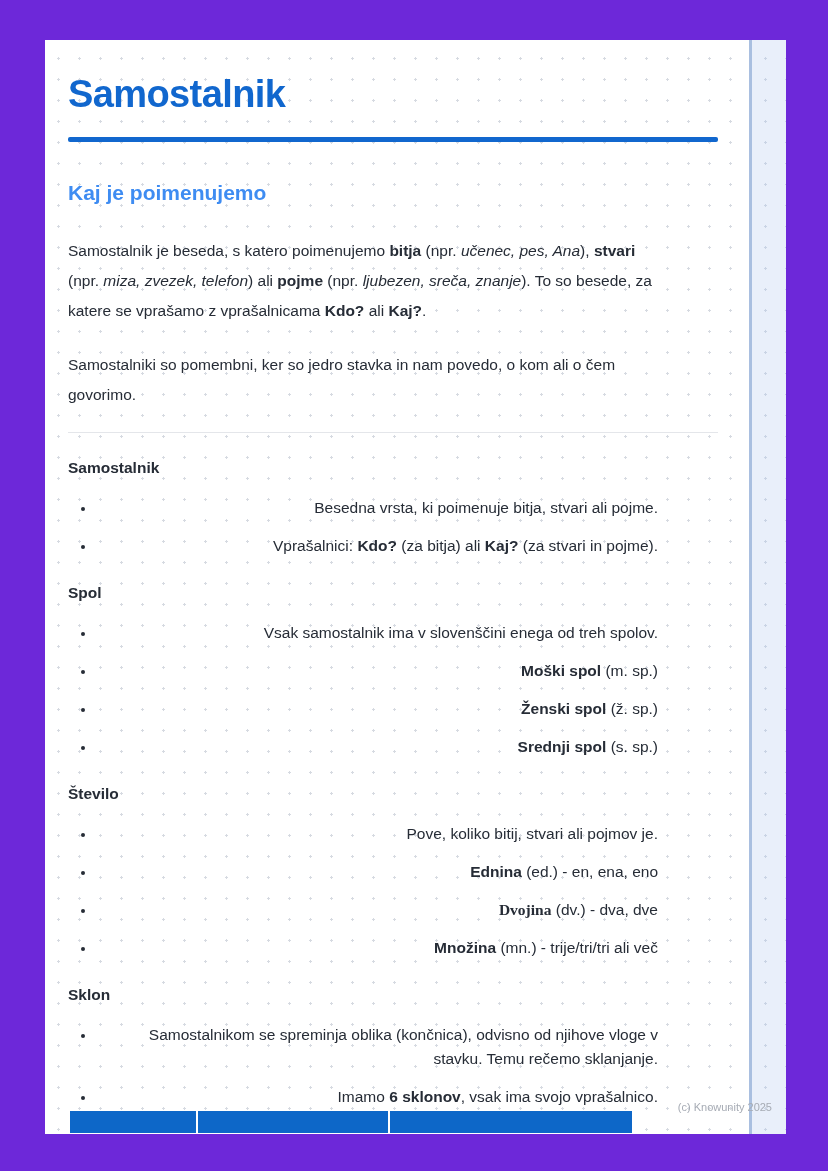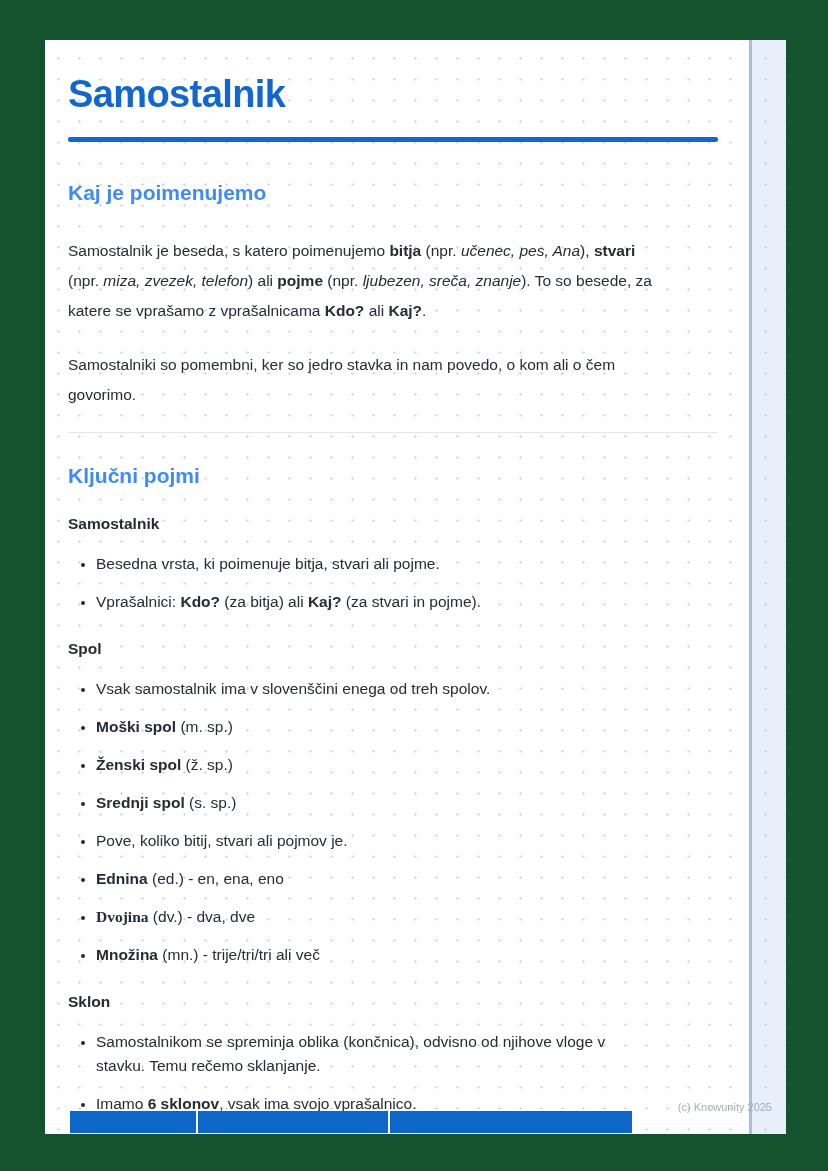--- a/index.html
+++ b/index.html
@@ -1,21 +1,21 @@
 <!DOCTYPE html>
 <html><head>
 <meta charset="utf-8">
 <style>
   * { margin: 0; padding: 0; box-sizing: border-box; }
   html, body { background: #ffffff; }
   .page {
     position: relative;
     width: 828px;
     height: 1171px;
-    background: #14532d;
+    background: #6d28d9;
     overflow: hidden;
     font-family: "Liberation Sans", sans-serif;
     color: #262c36;
   }
   .paper {
     position: absolute;
     left: 45px;
     top: 40px;
     width: 741px;
     height: 1094px;
@@ -85,20 +85,21 @@
     margin-bottom: 17px;
     font-size: 15.5px;
     line-height: 22px;
     font-weight: 700;
     color: #262c36;
   }
   ul.bullet-list {
     margin: 0 0 8px 0;
     padding-left: 28px;
     max-width: 590px;
+    text-align: right;
   }
   ul.bullet-list li {
     margin-bottom: 14px;
     font-size: 15.5px;
     line-height: 24px;
     color: #262c36;
   }
   ul.bullet-list li::marker { color: #262c36; font-size: 14px; }
   .footer-bar {
     position: absolute;
@@ -132,36 +133,36 @@
 
       <h1 class="doc-title">Samostalnik</h1>
       <div class="title-rule"></div>
 
       <h2 class="sec-heading h2-first">Kaj je poimenujemo</h2>
       <p class="body-para"><span>Samostalnik je beseda, s katero poimenujemo </span><span style="font-weight: 700;">bitja</span><span> (npr. </span><span style="font-style: italic;">učenec, pes, Ana</span><span>), </span><span style="font-weight: 700;">stvari</span><span> (npr. </span><span style="font-style: italic;">miza, zvezek, telefon</span><span>) ali </span><span style="font-weight: 700;">pojme</span><span> (npr. </span><span style="font-style: italic;">ljubezen, sreča, znanje</span><span>). To so besede, za katere se vprašamo z vprašalnicama </span><span style="font-weight: 700;">Kdo?</span><span> ali </span><span style="font-weight: 700;">Kaj?</span><span>.</span></p>
       <p class="body-para"><span>Samostalniki so pomembni, ker so jedro stavka in nam povedo, o kom ali o čem govorimo.</span></p>
 
       <hr class="divider">
 
-      <h2 class="sec-heading h2-second">Ključni pojmi</h2>
 
       <h3 class="sub-heading">Samostalnik</h3>
       <ul class="bullet-list">
         <li><span>Besedna vrsta, ki poimenuje bitja, stvari ali pojme.</span></li>
         <li><span>Vprašalnici: </span><span style="font-weight: 700;">Kdo?</span><span> (za bitja) ali </span><span style="font-weight: 700;">Kaj?</span><span> (za stvari in pojme).</span></li>
       </ul>
 
       <h3 class="sub-heading">Spol</h3>
       <ul class="bullet-list">
         <li><span>Vsak samostalnik ima v slovenščini enega od treh spolov.</span></li>
         <li><span style="font-weight: 700;">Moški spol</span><span> (m. sp.)</span></li>
         <li><span style="font-weight: 700;">Ženski spol</span><span> (ž. sp.)</span></li>
         <li><span style="font-weight: 700;">Srednji spol</span><span> (s. sp.)</span></li>
       </ul>
 
+      <h3 class="sub-heading">Število</h3>
       <ul class="bullet-list">
         <li><span>Pove, koliko bitij, stvari ali pojmov je.</span></li>
         <li><span style="font-weight: 700;">Ednina</span><span> (ed.) - en, ena, eno</span></li>
         <li><span style="font-weight: 700; font-family: Liberation Serif, serif;">Dvojina</span><span> (dv.) - dva, dve</span></li>
         <li><span style="font-weight: 700;">Množina</span><span> (mn.) - trije/tri/tri ali več</span></li>
       </ul>
 
       <h3 class="sub-heading">Sklon</h3>
       <ul class="bullet-list">
         <li><span>Samostalnikom se spreminja oblika (končnica), odvisno od njihove vloge v stavku. Temu rečemo sklanjanje.</span></li>

